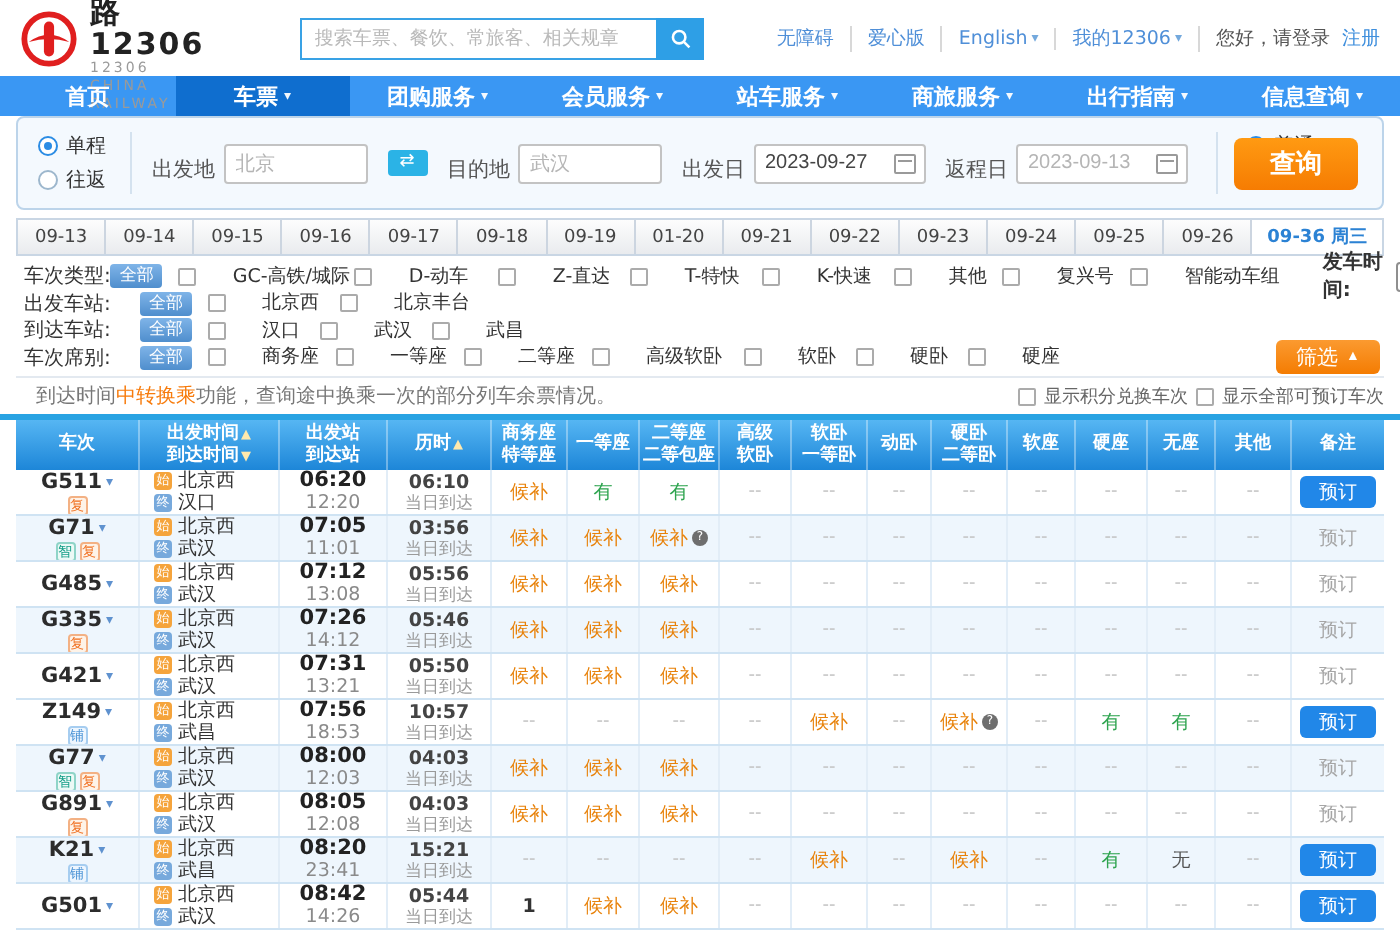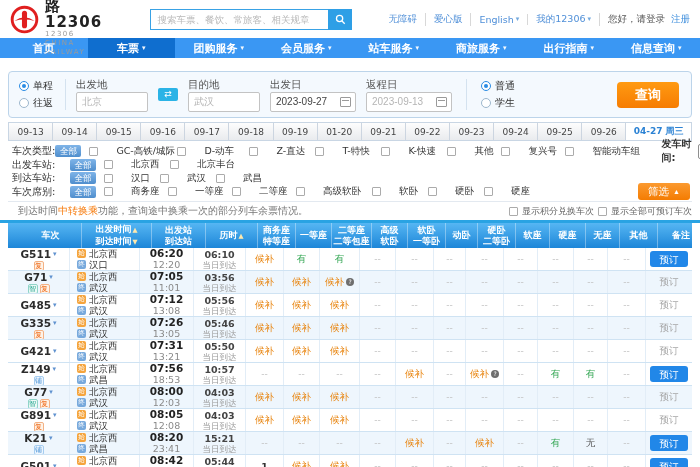--- a/index.html
+++ b/index.html
@@ -24,27 +24,27 @@
   .greet { color:#555; padding-left:8px; }
   .reg { color:#3f8fdd; padding-left:6px; cursor:pointer; }
 
   
   .mainnav { height:20px; background:#3a97f3; display:flex; }
   .nav-item { flex:1; display:flex; align-items:center; justify-content:center; gap:3px; color:#fff; font-size:11px; font-weight:bold; cursor:pointer; }
   .nav-item .caret { font-size:7px; font-weight:normal; opacity:.95; }
   .nav-item.active { background:#0f6ecf; }
 
   
-  .form-panel { position:relative; margin:13px 8px 0 8px; height:47px; background:#f4f9fe; border:1px solid #bcd4ea; border-radius:4px; display:flex; align-items:center; padding:0 10px; }
+  .form-panel { position:relative; margin:0 8px 0 8px; height:47px; background:#f4f9fe; border:1px solid #bcd4ea; border-radius:4px; display:flex; align-items:center; padding:0 10px; }
   .trip-radios { display:flex; flex-direction:column; gap:3px; padding-right:12px; border-right:1px solid #d4e2ef; }
   .radio-row { display:flex; align-items:center; gap:4px; font-size:10px; color:#333; cursor:pointer; }
   .radio { width:10px; height:10px; border:1px solid #9db7cd; border-radius:50%; background:#fff; position:relative; }
   .radio.sel { border-color:#2b8ce4; }
   .radio.sel::after { content:""; position:absolute; left:2px; top:2px; width:4px; height:4px; border-radius:50%; background:#2b8ce4; }
-  .field { display:flex; align-items:flex-start; margin-left:10px;flex-direction:column; }
+  .field { display:flex; align-items:flex-end; margin-left:10px; }
   .field .lbl { font-size:10.5px; color:#555; margin-right:4px; white-space:nowrap; }
   .tbox { position:relative; display:flex; align-items:center; background:#fff; border:1px solid #c3c3c3; border-radius:2px; height:20px; }
   .tbox input { border:none; outline:none; height:18px; font-size:10px; padding:0 5px; background:transparent; width:100%; }
   .w-city { width:72px; }
   .w-date { width:86px; }
   .val-gray input { color:#b5b5b5; }
   .val-dark input { color:#444; }
   .cal { width:11px; height:10px; border:1px solid #9a9a9a; border-radius:1px; margin-right:4px; position:relative; flex:0 0 auto; }
   .cal::before { content:""; position:absolute; left:1px; right:1px; top:2px; height:1px; background:#9a9a9a; }
   .swap { width:20px; height:13px; margin-left:10px; background:#2bb3e6; color:#fff; border-radius:2px; font-size:9px; line-height:13px; text-align:center; cursor:pointer; flex:0 0 auto;}
@@ -73,21 +73,21 @@
   .summary { display:flex; align-items:center; margin:2px 8px; height:14px; font-size:10px; white-space:nowrap; }
   .sum-route { font-weight:bold; color:#222; }
   .sum-tip { color:#777; margin-left:10px; }
   .sum-link { color:#f77b0c; cursor:pointer; }
   .sum-cbs { margin-left:auto; display:flex; align-items:center; gap:4px; color:#666; font-size:9px; }
   .blue-line { height:3px; background:#29a3e3; margin:1px 0 0 0; }
 
   
   .tbl { margin:0 8px; }
   .tr { display:grid; grid-template-columns:62px 70px 54px 52px 38px 36px 40px 36px 38px 32px 38px 34px 36px 34px 38px 46px; }
-  .thead { height:25px; background:linear-gradient(#56b6f3,#1d86d8); color:#fff;padding-left:12px; }
+  .thead { height:25px; background:linear-gradient(#56b6f3,#1d86d8); color:#fff; }
   .th { display:flex; flex-direction:column; align-items:center; justify-content:center; font-size:9px; font-weight:bold; line-height:10.5px; border-right:1px solid rgba(255,255,255,.35); white-space:nowrap; }
   .th:last-child { border-right:none; }
   .th .arr { font-size:6.5px; color:#ffe9ad; margin-left:1px; }
   .row { height:23px; border-bottom:1px solid #cfe3f3; background:#fff; }
   .row.alt { background:#eef6fd; }
   .td { display:flex; flex-direction:column; align-items:center; justify-content:center; border-right:1px solid #e2edf7; font-size:9.5px; overflow:hidden; }
   .td:last-child { border-right:none; }
   .train-line { display:flex; align-items:center; gap:2px; }
   .train-code { font-size:10.5px; font-weight:bold; color:#2c2c2c; cursor:pointer; }
   .train-caret { font-size:7px; color:#5f92cf; cursor:pointer; }
@@ -245,21 +245,21 @@
       <div class="dtab">09-17</div>
       <div class="dtab">09-18</div>
       <div class="dtab">09-19</div>
       <div class="dtab">01-20</div>
       <div class="dtab">09-21</div>
       <div class="dtab">09-22</div>
       <div class="dtab">09-23</div>
       <div class="dtab">09-24</div>
       <div class="dtab">09-25</div>
       <div class="dtab">09-26</div>
-      <div class="dtab active">04-27 周三</div>
+      <div class="dtab active">09-36 周三</div>
     </div>
 
   <div class="filters">
     <div class="f-row">
         <span class="f-label">车次类型:</span>
         <span class="all-btn">全部</span>
         <label class="f-opt" style="width: 88px;">
           <span class="cb"></span>
           <span>GC-高铁/城际</span>
         </label>
@@ -709,21 +709,21 @@
               <span class="sta-ic start">始</span>
               <span class="sta-name">北京西</span>
             </div>
             <div class="sta-line">
               <span class="sta-ic end">终</span>
               <span class="sta-name">武汉</span>
             </div>
           </div>
           <div class="td">
             <div class="dep-t">07:26</div>
-            <div class="arr-t">13:05</div>
+            <div class="arr-t">14:12</div>
           </div>
           <div class="td">
             <div class="dur-t">05:46</div>
             <div class="dur-n">当日到达</div>
           </div>
           <div class="td">
             <div class="cell-line">
               <span class="v-houbu">候补</span>
             </div>
           </div>

